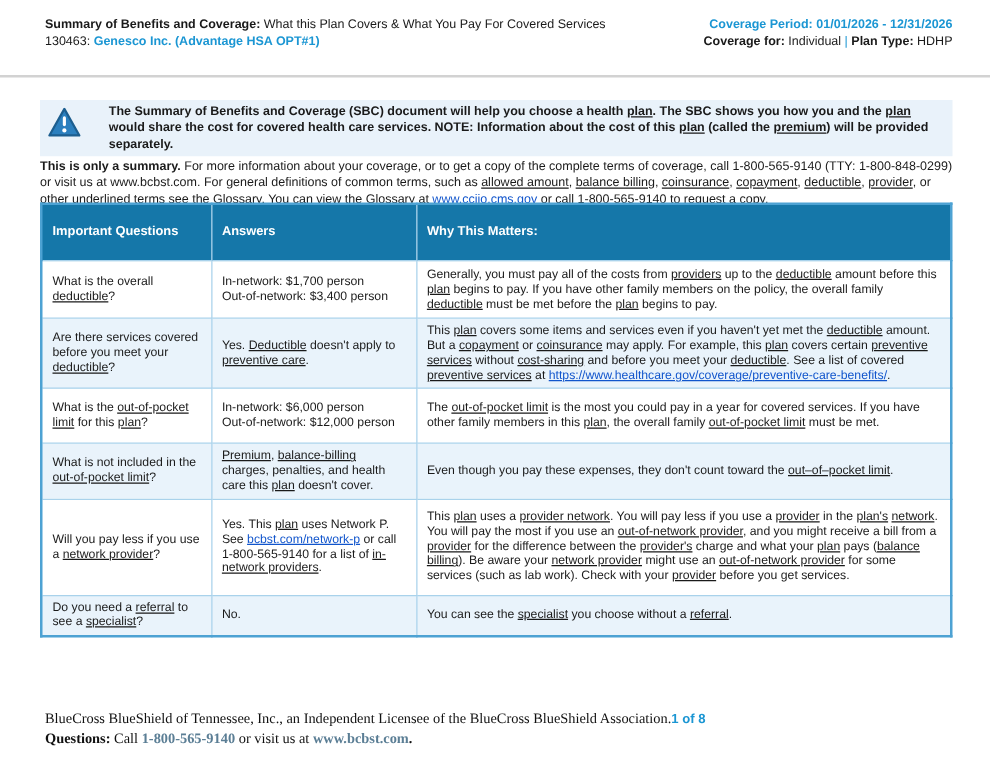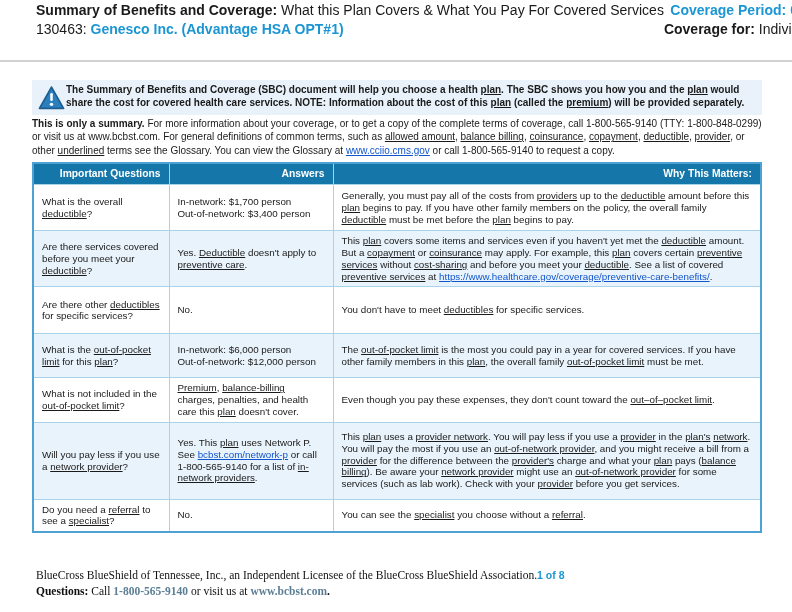--- a/index.html
+++ b/index.html
@@ -1,40 +1,40 @@
 <!DOCTYPE html>
 <html><head>
 <meta charset="utf-8">
 <style>
   html,body{margin:0;padding:0;background:#ffffff;}
   .page{position:relative;width:792px;height:612px;background:#ffffff;overflow:hidden;
         font-family:"Liberation Sans",sans-serif;color:#1a1a1a;}
 
   
-  .topbar{position:absolute;top:1px;left:36px;right:30px;display:flex;
-          justify-content:space-between;font-size:14px;line-height:1.35;}
+  .topbar{position:absolute;top:13px;left:36px;right:30px;display:flex;
+          justify-content:space-between;font-size:10px;line-height:1.35;}
   .topbar-right{text-align:right;white-space:nowrap;}
   .h-line{white-space:nowrap;}
 
   .divider{position:absolute;top:60px;left:0;right:0;border-top:2px solid #d2d2d2;}
 
   
   .intro{position:absolute;top:80px;left:32px;width:730px;font-size:10px;line-height:1.32;}
-  .intro-banner{background:#e9f2fa;display:flex;align-items:flex-start;gap:1px;padding:3px 5px 2px 6px;}
+  .intro-banner{background:#e9f2fa;display:flex;align-items:flex-start;gap:22px;padding:3px 5px 2px 6px;}
   .warn{flex:0 0 auto;margin-top:3px;}
   .banner-text{margin:0;font-weight:bold;}
   .intro-body{margin:2px 0 0 0;}
 
   
   table.sbc{position:absolute;top:162px;left:32px;width:730px;border-collapse:collapse;
             font-size:9.8px;line-height:1.2;table-layout:fixed;
             border:2px solid #4da2d3;}
   table.sbc col.c1{width:136px;} table.sbc col.c2{width:164px;} table.sbc col.c3{width:428px;}
   table.sbc th{background:#1577a9;color:#ffffff;font-size:10.3px;font-weight:bold;
-               text-align:right;padding:4px 8px;border:1px solid #a9d2eb;}
+               text-align:left;padding:16px 8px;border:1px solid #a9d2eb;}
   table.sbc td{border:1px solid #a9d2eb;padding:4px 8px;vertical-align:middle;background:#ffffff;}
   table.sbc tbody tr:nth-child(even) td{background:#e9f3fb;}
   td.q{font-weight:normal;}
   tr.r1{height:46px;} tr.r2{height:55px;} tr.r3{height:47px;} tr.r4{height:44px;}
   tr.r5{height:40px;} tr.r6{height:77px;} tr.r7{height:25px;}
 
   
   .seg-b{font-weight:bold;}
   .seg-u{text-decoration:underline;}
   .seg-bb{font-weight:bold;color:#1b96d3;text-align:right;}
@@ -97,25 +97,20 @@
       <tr class="r1">
         <td class="q"><span>What is the overall </span><span class="seg-u">deductible</span><span>?</span></td>
         <td class="a"><span>In-network: $1,700 person</span><br><span>Out-of-network: $3,400 person</span></td>
         <td class="w"><span>Generally, you must pay all of the costs from </span><span class="seg-u">providers</span><span> up to the </span><span class="seg-u">deductible</span><span> amount before this </span><span class="seg-u">plan</span><span> begins to pay. If you have other family members on the policy, the overall family </span><span class="seg-u">deductible</span><span> must be met before the </span><span class="seg-u">plan</span><span> begins to pay.</span></td>
       </tr>
       <tr class="r2">
         <td class="q"><span>Are there services covered before you meet your </span><span class="seg-u">deductible</span><span>?</span></td>
         <td class="a"><span>Yes. </span><span class="seg-u">Deductible</span><span> doesn't apply to </span><span class="seg-u">preventive care</span><span>.</span></td>
         <td class="w"><span>This </span><span class="seg-u">plan</span><span> covers some items and services even if you haven't yet met the </span><span class="seg-u">deductible</span><span> amount. But a </span><span class="seg-u">copayment</span><span> or </span><span class="seg-u">coinsurance</span><span> may apply. For example, this </span><span class="seg-u">plan</span><span> covers certain </span><span class="seg-u">preventive services</span><span> without </span><span class="seg-u">cost-sharing</span><span> and before you meet your </span><span class="seg-u">deductible</span><span>. See a list of covered </span><span class="seg-u">preventive services</span><span> at </span><a class="seg-a" href="#">https://www.healthcare.gov/coverage/preventive-care-benefits/</a><span>.</span></td>
       </tr>
-      <tr class="r3">
-        <td class="q"><span>Are there other </span><span class="seg-u">deductibles</span><span> for specific services?</span></td>
-        <td class="a"><span>No.</span></td>
-        <td class="w"><span>You don't have to meet </span><span class="seg-u">deductibles</span><span> for specific services.</span></td>
-      </tr>
       <tr class="r4">
         <td class="q"><span>What is the </span><span class="seg-u">out-of-pocket limit</span><span> for this </span><span class="seg-u">plan</span><span>?</span></td>
         <td class="a"><span>In-network: $6,000 person</span><br><span>Out-of-network: $12,000 person</span></td>
         <td class="w"><span>The </span><span class="seg-u">out-of-pocket limit</span><span> is the most you could pay in a year for covered services. If you have other family members in this </span><span class="seg-u">plan</span><span>, the overall family </span><span class="seg-u">out-of-pocket limit</span><span> must be met.</span></td>
       </tr>
       <tr class="r5">
         <td class="q"><span>What is not included in the </span><span class="seg-u">out-of-pocket limit</span><span>?</span></td>
         <td class="a"><span class="seg-u">Premium</span><span>, </span><span class="seg-u">balance-billing</span><span> charges, penalties, and health care this </span><span class="seg-u">plan</span><span> doesn't cover.</span></td>
         <td class="w"><span>Even though you pay these expenses, they don't count toward the </span><span class="seg-u">out–of–pocket limit</span><span>.</span></td>
       </tr>

